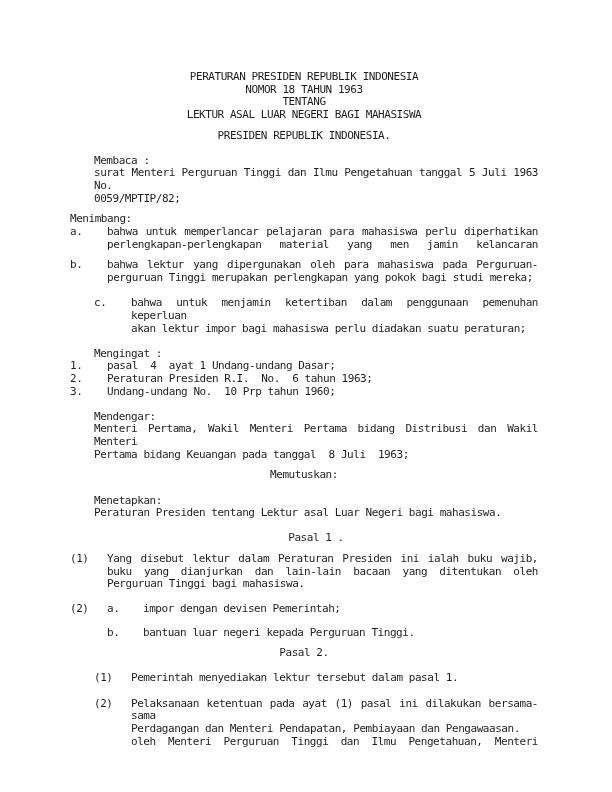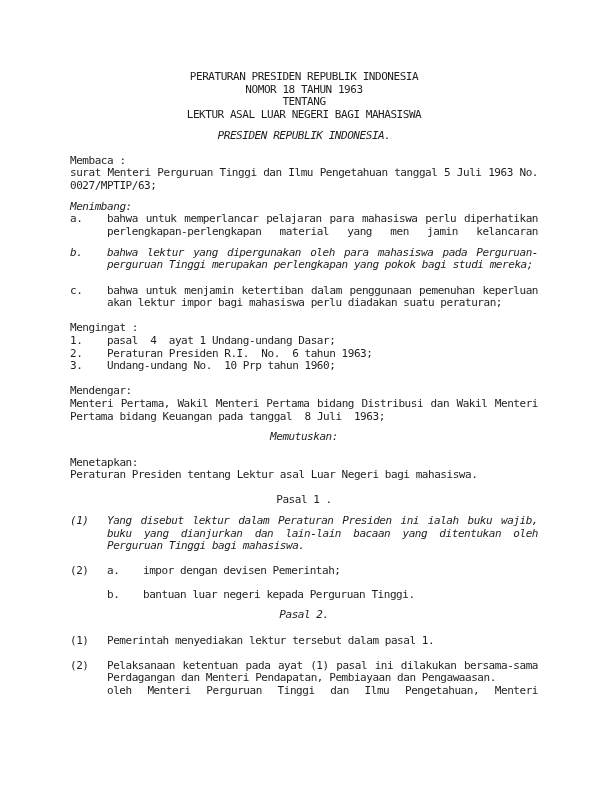--- a/index.html
+++ b/index.html
@@ -30,23 +30,23 @@
   
   .j { text-align: justify; text-align-last: justify; }
   
   .row { display: flex; align-items: flex-start; }
   .row > .marker { flex: 0 0 37px; }
   .row > .body { flex: 1 1 auto; min-width: 0; }
   .sub { display: flex; align-items: flex-start; }
   .sub > .marker { flex: 0 0 36px; }
   .sub > .body { flex: 1 1 auto; min-width: 0; }
   
-  .g8  { margin-top: 8px; font-style: italic; }
+  .g8  { margin-top: 8px; }
   .g11 { margin-top: 11.5px; }
-  .g12 { margin-top: 12.5px; }
+  .g12 { margin-top: 12.5px; margin-left: 24px; }
 </style>
 </head>
 <body>
 
 <div class="page">
   <div class="doc">
 
     <div class="center">
       <div class="line">PERATURAN PRESIDEN REPUBLIK INDONESIA</div>
       <div class="line">NOMOR 18 TAHUN 1963</div>
@@ -54,21 +54,21 @@
       <div class="line">LEKTUR ASAL LUAR NEGERI BAGI MAHASISWA</div>
     </div>
 
     <div class="center g8">
       <div class="line">PRESIDEN REPUBLIK INDONESIA.</div>
     </div>
 
     <div class="g12">
       <div class="line">Membaca :</div>
       <div class="line j">surat Menteri Perguruan Tinggi dan Ilmu Pengetahuan tanggal 5 Juli 1963 No.</div>
-      <div class="line">0027/MPTIP/63;</div>
+      <div class="line">0059/MPTIP/82;</div>
     </div>
 
     <div class="line g8">Menimbang:</div>
 
     <div class="row">
       <div class="marker line">a.</div>
       <div class="body">
         <div class="line j">bahwa untuk memperlancar pelajaran para mahasiswa perlu diperhatikan</div>
         <div class="line j">perlengkapan-perlengkapan material yang men jamin kelancaran</div>
       </div>

